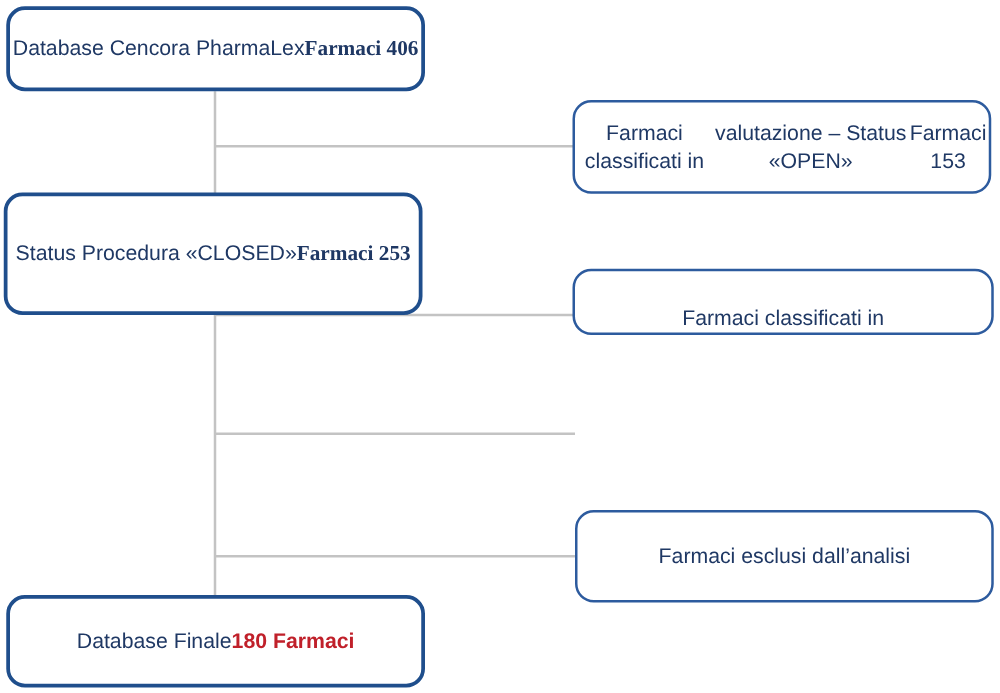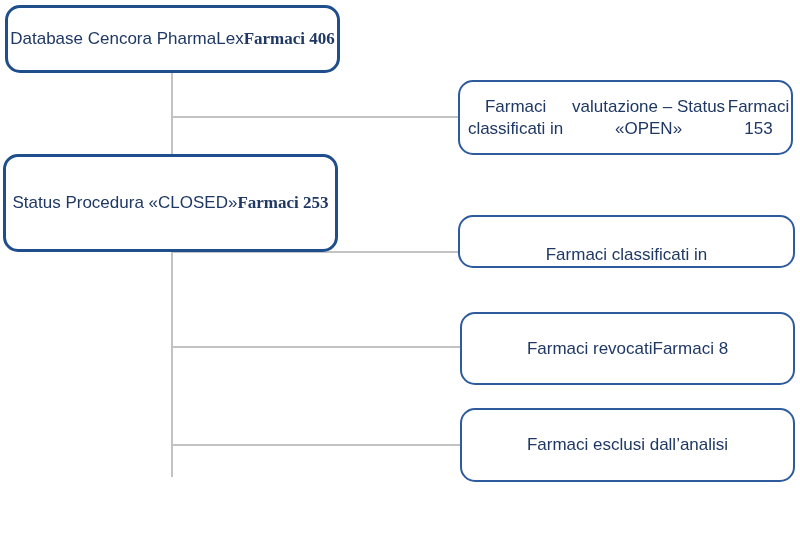--- a/index.html
+++ b/index.html
@@ -74,23 +74,23 @@
 
   <div class="box thick b-closed">
     <span>Status Procedura «CLOSED»</span>
     <span class="bold">Farmaci 253</span>
   </div>
 
   <div class="box thin b-classec">
     <span>Farmaci classificati in</span>
   </div>
 
-  <div class="box thin b-revocati">
-    <span>Farmaci revocati</span>
-    <span>Farmaci 8</span>
-  </div>
 
   <div class="box thin b-esclusi">
     <span>Farmaci esclusi dall’analisi</span>
   </div>
 
+  <div class="box thick b-finale">
+    <span>Database Finale</span>
+    <span class="red">180 Farmaci</span>
+  </div>
 
 </div>
 
 </body></html>

